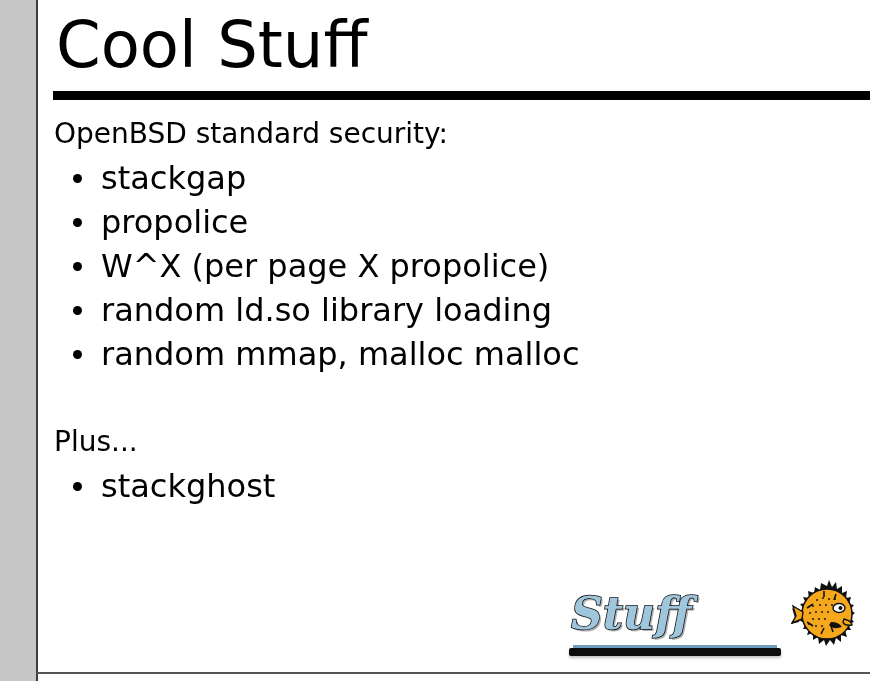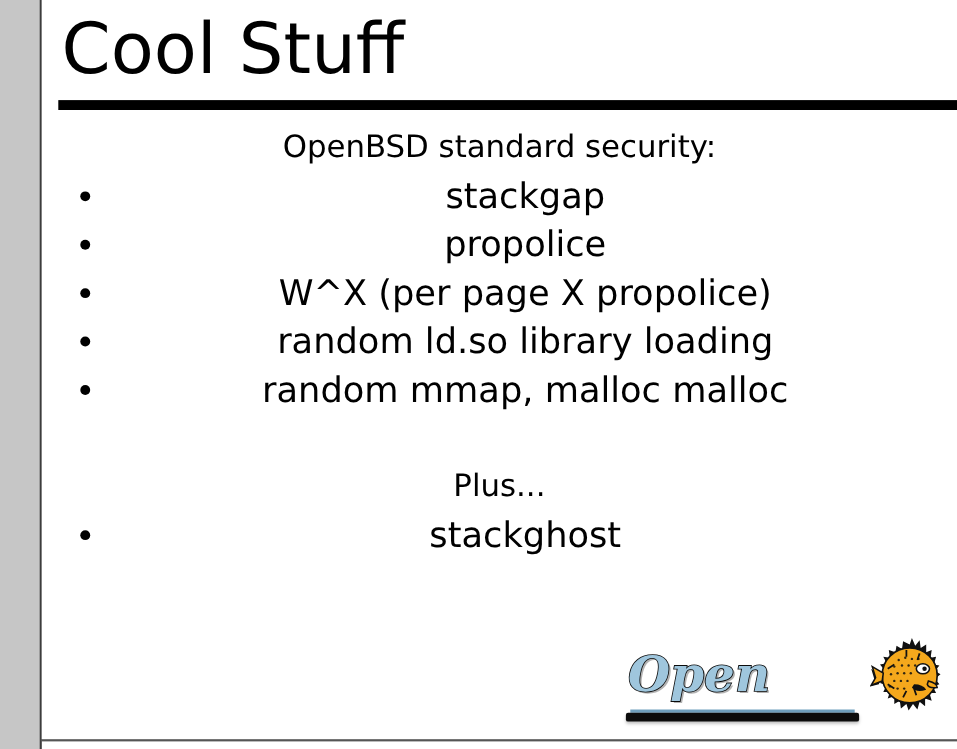--- a/index.html
+++ b/index.html
@@ -48,21 +48,20 @@
   }
 
   
   #slide-canvas {
     position: absolute;
     left: 38px;
     top: 0;
     width: 832px;
     height: 672px;
     background: #ffffff;
-    text-align: center;
   }
 
   #slide-title {
     position: absolute;
     left: 18px;
     top: 8px;
     font-size: 64px;
     line-height: 74px;
     color: #000000;
     font-weight: 400;
@@ -237,21 +236,21 @@
           <span class="bullet-dot"></span>
           <span>stackghost</span>
         </li>
       </ul>
 
     </div>
 
     <div id="openbsd-logo">
 
       <div id="logo-wordmark">
-        <div id="logo-word-open">Open</div>
+        <div id="logo-word-open">Stuff</div>
         <div id="logo-underbar-hilite"></div>
         <div id="logo-underbar"></div>
       </div>
 
       <div id="logo-puffy">
         <svg viewBox="0 0 67 88" width="67" height="88" aria-hidden="true">
 
           <g>
             <path d="M36 8 L38 2 L41 9 L45 4 L46 11 L51 8 L51 15 L56 13 L55 20
                      L60 19 L58 26 L63 27 L59 32 L64 35 L59 39 L63 44 L57 46

